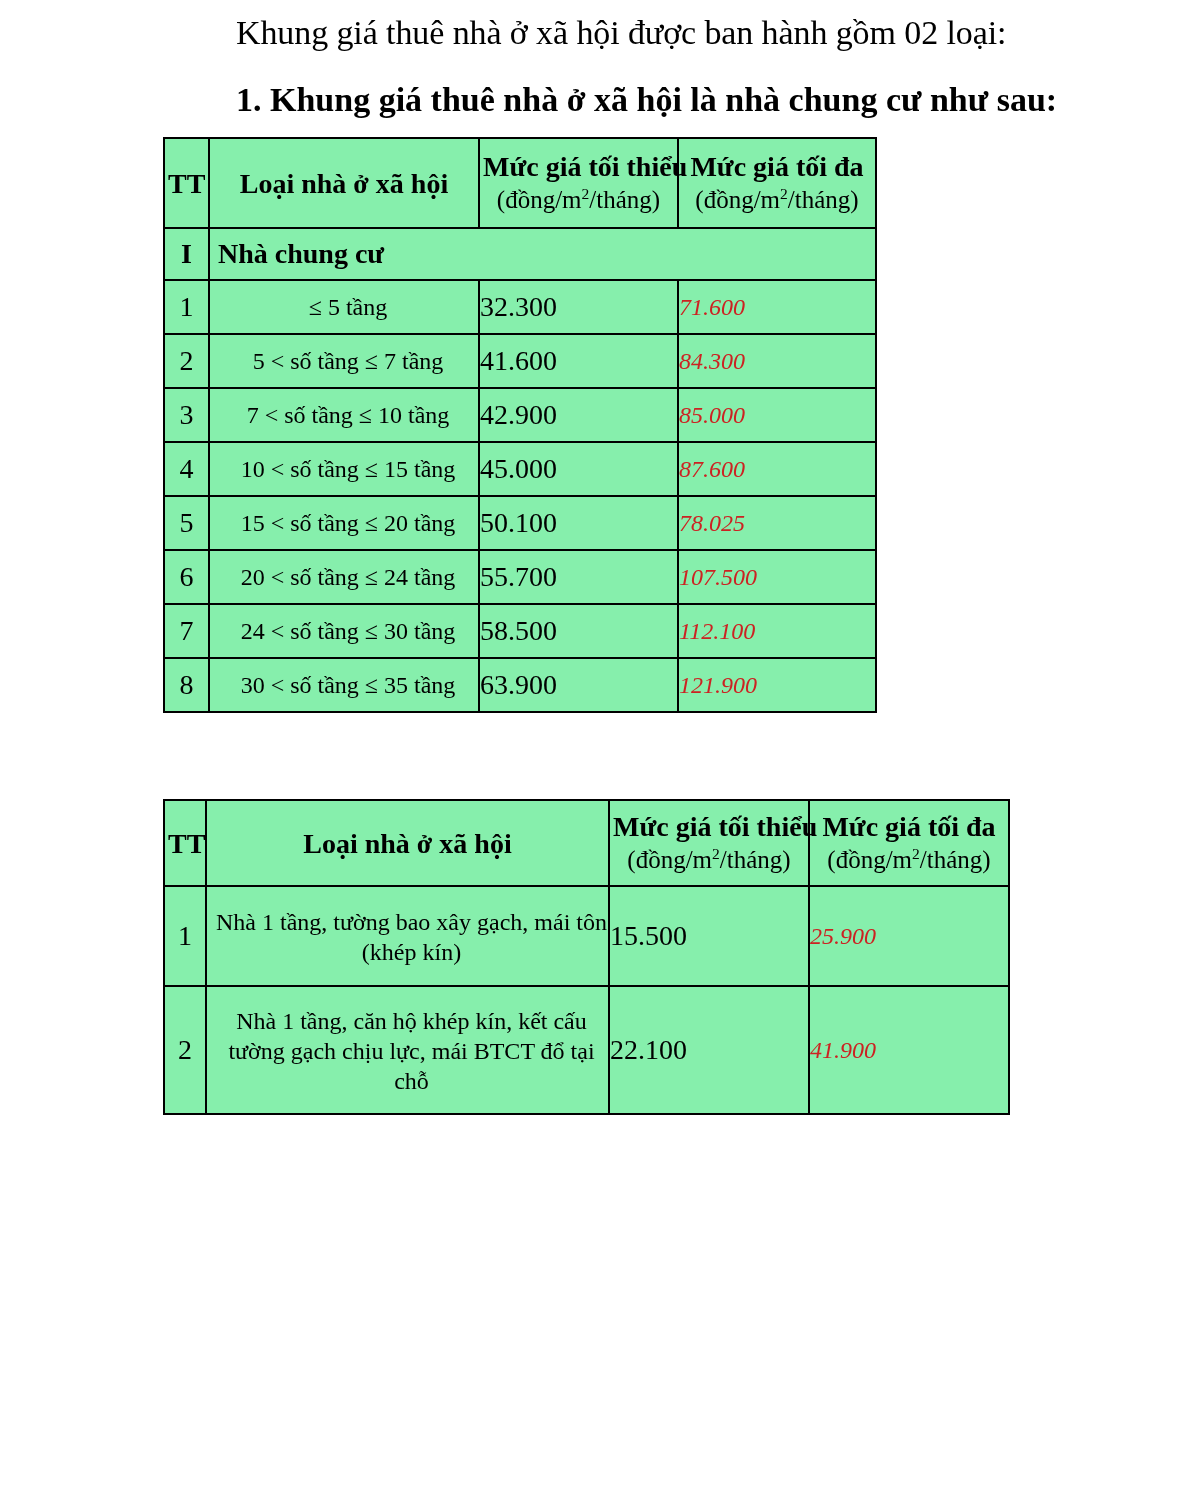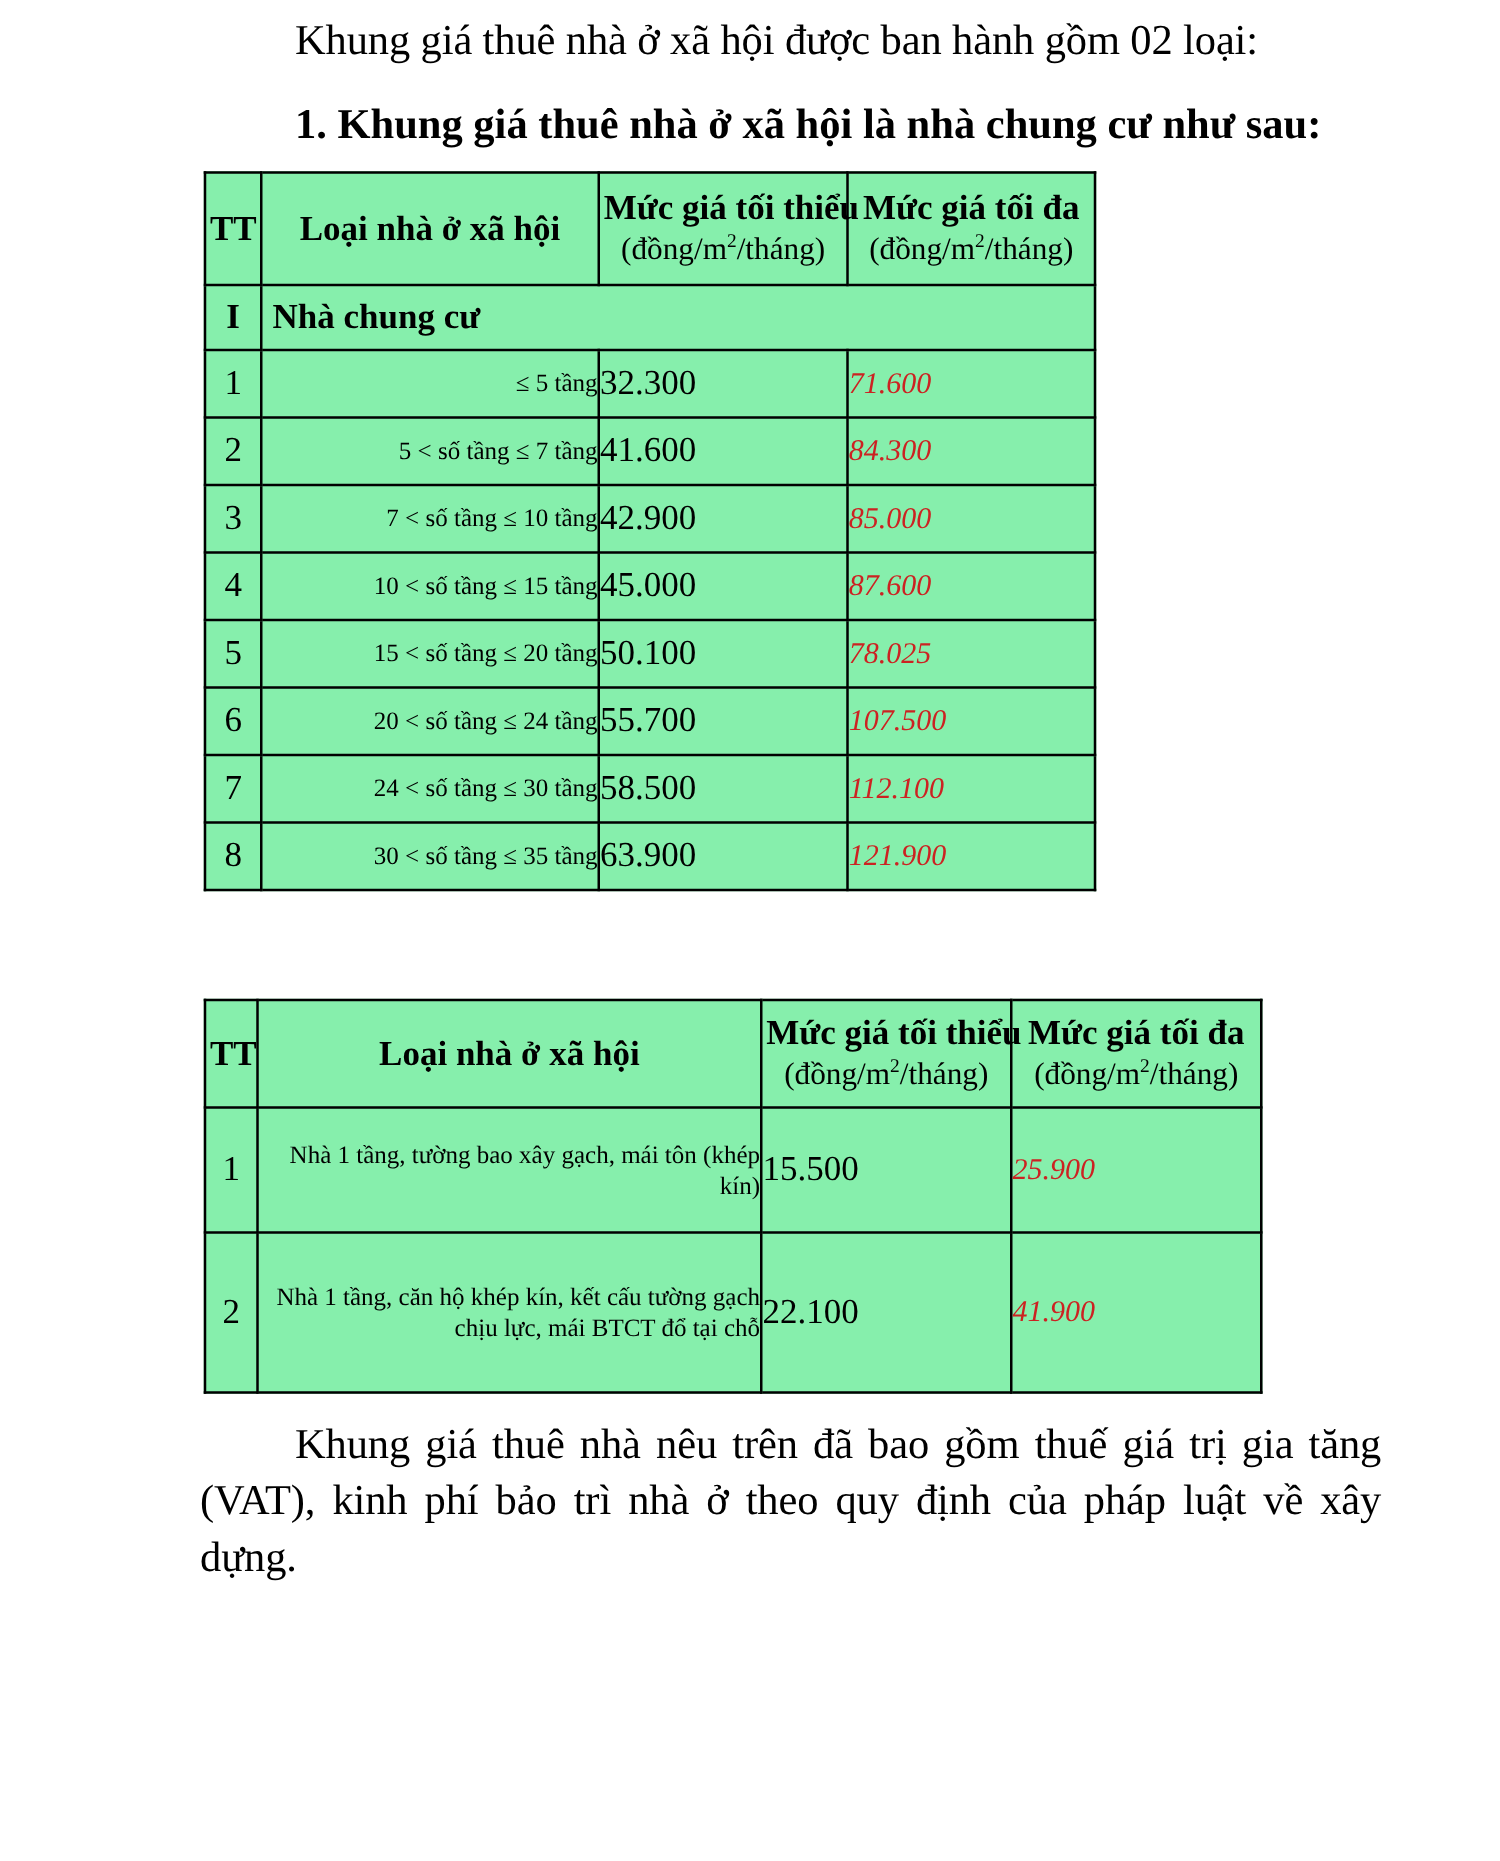--- a/index.html
+++ b/index.html
@@ -98,23 +98,23 @@
     display: block;
     white-space: nowrap;
     font-size: 28px;
   }
 
   .cell-tt {
     text-align: center;
     font-size: 28px;
   }
   .cell-type {
-    text-align: right;
+    text-align: center;
     padding-left: 8px;
-    font-size: 20px;
+    font-size: 24px;
     line-height: 1.26;
   }
   .cell-num {
     font-size: 28px;
   }
   .cell-max {
     text-align: left;
     font-size: 24px;
     color: #cc2222;
     font-style: italic;
@@ -271,15 +271,14 @@
         <td class="cell-tt">2</td>
         <td class="cell-type">Nhà 1 tầng, căn hộ khép kín, kết cấu tường gạch chịu lực, mái BTCT đổ tại chỗ</td>
         <td class="cell-num">22.100</td>
         <td class="cell-max">41.900</td>
       </tr>
     </tbody>
   </table>
 
   <div class="sp-tbl2"></div>
 
-  <p class="para last">Khung giá thuê nhà nêu trên đã bao gồm thuế giá trị gia tăng (VAT), kinh phí bảo trì nhà ở theo quy định của pháp luật về xây dựng.</p>
 
 </div>
 
 </body></html>

